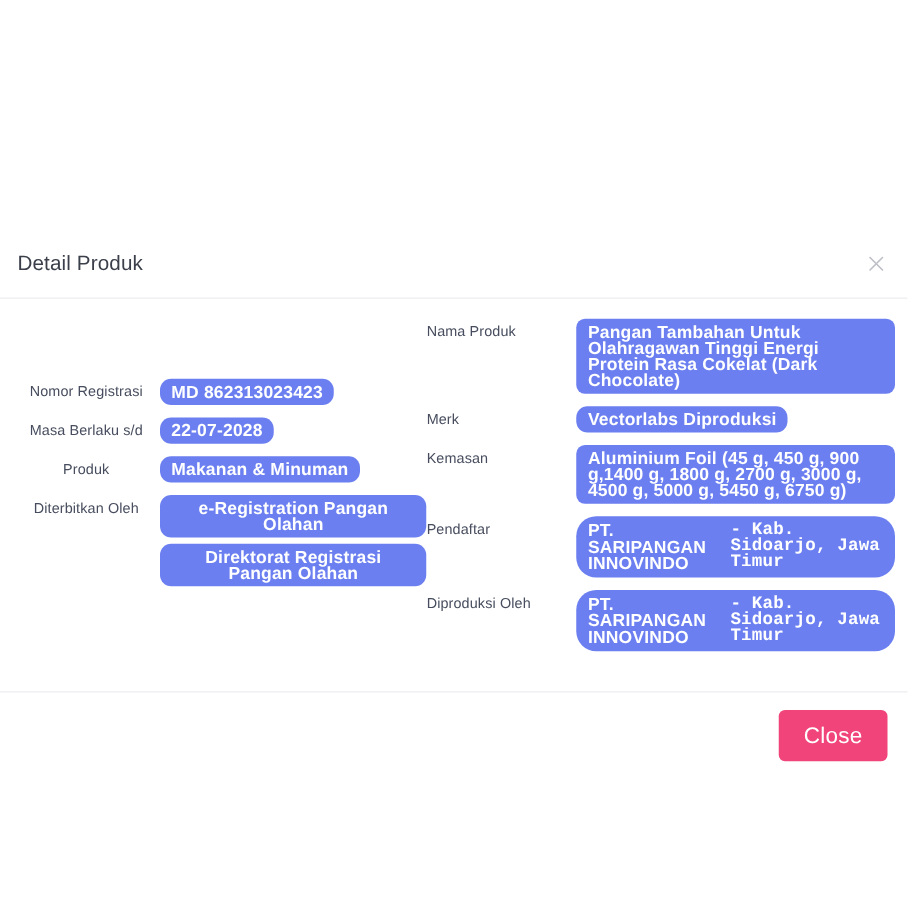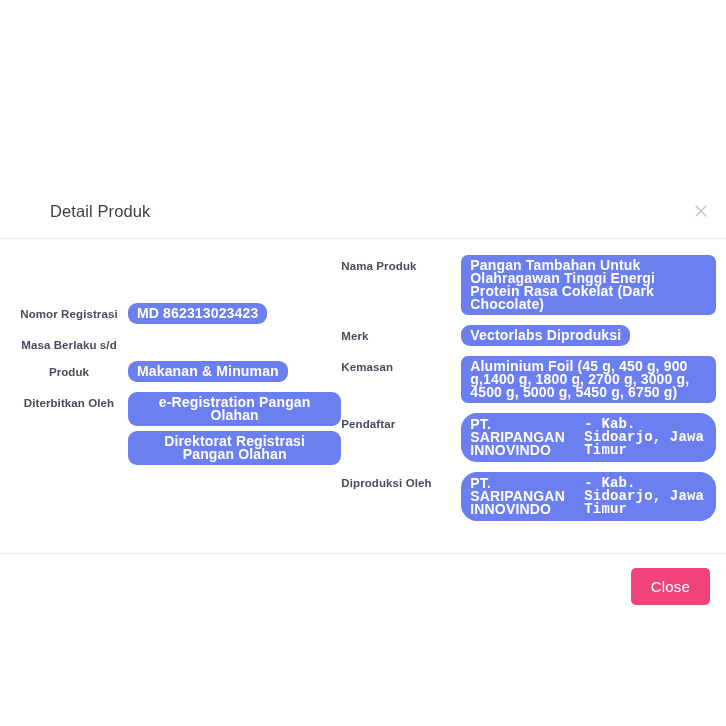--- a/index.html
+++ b/index.html
@@ -24,21 +24,20 @@
   }
 
   
   .modal-header {
     position: relative;
     height: 54px;
     padding: 0 14px;
     display: flex;
     align-items: center;
     box-sizing: border-box;
-    margin-left: 36px;
   }
   .modal-title {
     font-size: 16.5px;
     color: #3b3f4a;
     font-weight: 400;
     letter-spacing: 0.1px;
   }
   .close-x {
     position: absolute;
     right: 16px;
@@ -70,21 +69,21 @@
   .col-right { width: 380px; padding-top: 0px; }
 
   .row {
     display: flex;
     align-items: flex-start;
     margin-bottom: 5px;
     min-height: 22px;
   }
   .row-label {
     font-size: 11.5px;
-    font-weight: bold;
+    font-weight: normal;
     color: #474d5e;
     line-height: 22px;
     flex: 0 0 auto;
     letter-spacing: 0.1px;
   }
   .col-left  .row-label { width: 118px; }
   .col-right .row-label { width: 120px; }
 
   .row-values {
     flex: 1 1 auto;
@@ -127,21 +126,21 @@
     padding: 14px 16px 16px 16px;
     display: flex;
     justify-content: flex-end;
     box-sizing: border-box;
   }
   .btn-close {
     background: #f0447a;
     color: #ffffff;
     border: none;
     border-radius: 5px;
-    font-size: 15px;
+    font-size: 18px;
     font-family: "Liberation Sans", sans-serif;
     padding: 10px 20px;
     cursor: pointer;
     letter-spacing: .2px;
   }
 </style>
 </head>
 <body>
 
 <div class="modal">
@@ -163,20 +162,23 @@
 
       <div class="row">
         <div class="row-label">Nomor Registrasi</div>
         <div class="row-values stack">
           <span class="badge">MD 862313023423</span>
         </div>
       </div>
 
       <div class="row">
         <div class="row-label">Masa Berlaku s/d</div>
+        <div class="row-values stack">
+          <span class="badge">22-07-2028</span>
+        </div>
       </div>
 
       <div class="row">
         <div class="row-label">Produk</div>
         <div class="row-values stack">
           <span class="badge">Makanan &amp; Minuman</span>
         </div>
       </div>
 
       <div class="row">

